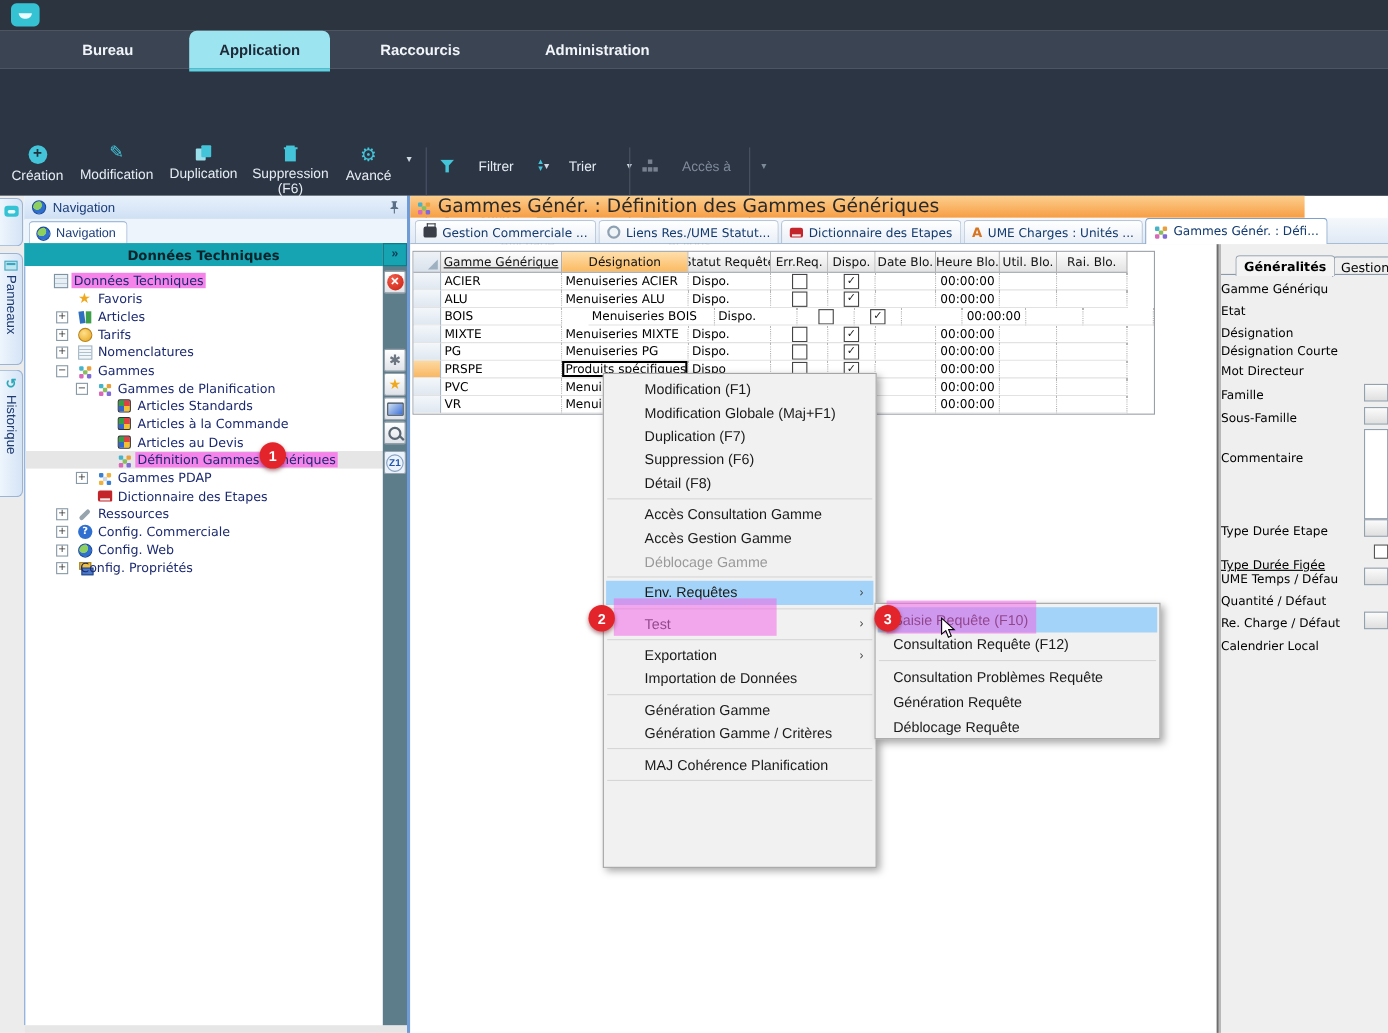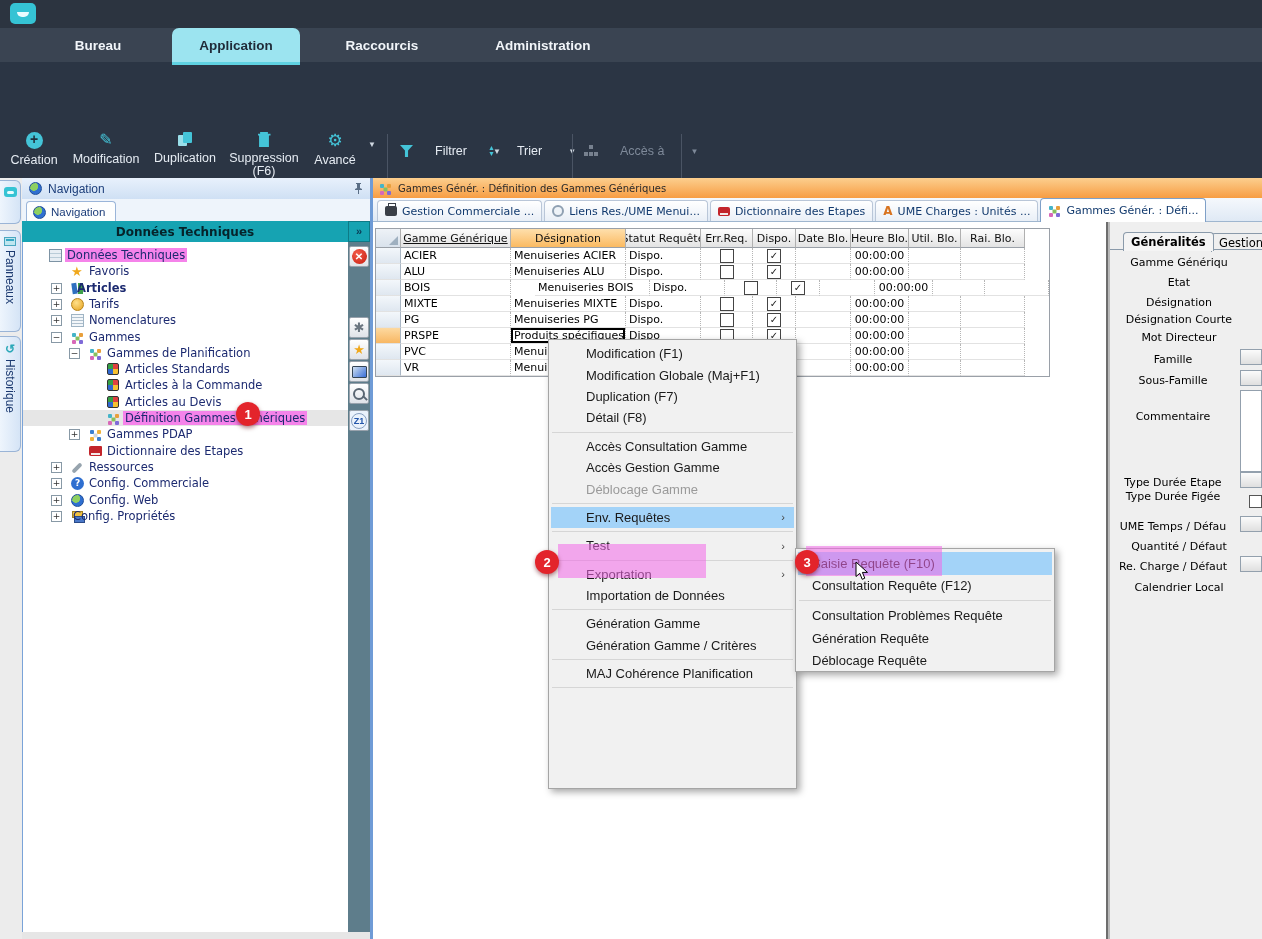--- a/index.html
+++ b/index.html
@@ -124,23 +124,23 @@
   .s-wheel{color:#6b7680;font-size:13px;line-height:13px}
   .s-star{color:#f0a81c;font-size:13px;line-height:13px}
   .s-mon{width:13px;height:10px;border:1px solid #334455;background:linear-gradient(135deg,#cfe0f0,#3a6fd8);border-radius:1px}
   .s-mag{width:8px;height:8px;border:2px solid #5a6672;border-radius:50%;position:relative;box-sizing:content-box}
   .s-mag::after{content:"";position:absolute;left:7px;top:7px;width:6px;height:2px;background:#5a6672;transform:rotate(45deg)}
   .s-z1{font-size:9px;font-weight:bold;color:#2255aa;border:1px solid #88a0c0;border-radius:50%;
        width:14px;height:14px;line-height:14px;text-align:center;background:#eaf2fc}
   .splitter{left:370px;top:178px;width:3px;height:761px;background:#6f9bd6}
 
   
-  .doctitle{left:373px;top:178px;width:889px;height:20px;
+  .doctitle{left:373px;top:178px;width:813px;height:20px;
        background:linear-gradient(#fccf8e,#f79d43);display:flex;align-items:center;
-       font-family:"DejaVu Sans",sans-serif;font-size:10px;color:#2a2a2a}
+       font-family:"DejaVu Sans",sans-serif;font-size:17px;color:#2a2a2a}
   .doctabs{left:373px;top:198px;width:889px;height:24px;background:linear-gradient(#f5f8fc,#dfe9f5);
        border-bottom:1px solid #9fb6cf;display:flex;align-items:flex-end;padding-left:4px;box-sizing:border-box}
   .dtab{height:20px;margin-right:2px;padding:0 7px;display:flex;align-items:center;gap:5px;
        background:linear-gradient(#ffffff,#e9eff7);border:1px solid #b9c6d8;border-bottom:none;
        border-radius:4px 4px 0 0;font-family:"DejaVu Sans",sans-serif;font-size:11px;color:#123a6e;white-space:nowrap}
   .dtab.active{height:23px;background:#fff;border-color:#7fa0c8;margin-bottom:-1px}
   .d-brief{width:12px;height:10px;background:#3a3f47;border-radius:2px;position:relative}
   .d-brief::before{content:"";position:absolute;left:3px;top:-3px;width:6px;height:3px;border:1px solid #3a3f47;border-bottom:none}
   .d-clock{width:12px;height:12px;border-radius:50%;border:2px solid #8fa0b2;background:#eef3f8;box-sizing:border-box}
   .d-ume{color:#d8731f;font-weight:bold;font-size:12px;line-height:12px}
@@ -194,21 +194,21 @@
   .cursor{z-index:90}
 
   
   .props{left:1110px;top:222px;width:152px;height:717px;background:#efefef;overflow:hidden}
   .ptab{position:absolute;height:18px;padding:0 7px;display:flex;align-items:center;
        font-family:"DejaVu Sans",sans-serif;font-size:11.5px;color:#000;
        background:#efefef;border:1px solid #8a9aaa;border-bottom:none;border-radius:4px 4px 0 0}
   .ptab.active{font-weight:bold;z-index:2;background:#f4f4f4}
   .ptabline{position:absolute;left:0;top:27px;width:152px;height:1px;background:#8a9aaa}
   .plabel{position:absolute;font-family:"DejaVu Sans",sans-serif;font-size:11px;color:#000;
-       text-align:center;white-space:nowrap}
+       text-align:left;white-space:nowrap}
   .pctrl{position:absolute;right:0;width:22px;background:linear-gradient(#fbfbfb,#dfdfdf);
        border:1px solid #93a0ad;box-sizing:border-box}
   .pctrl.area{background:#fff}
   .pctrl.check{width:13px;height:13px;background:#fff;border:1px solid #555}
   .botstrip{left:22px;top:932px;width:348px;height:7px;background:#e6e6e6}
 </style>
 </head>
 <body>
 
 <div class="abs titlebar">
@@ -323,21 +323,21 @@
       <span class="ticon t-grid" style="left: 26px;"></span>
       <span class="tlab hl" style="left: 42px;">Données Techniques</span>
     </div>
     <div class="trow" style="top: 21.3px;">
       <span class="ticon t-star" style="left: 48px;">★</span>
       <span class="tlab" style="left: 64px;">Favoris</span>
     </div>
     <div class="trow" style="top: 37.6px;">
       <span class="exp" style="left: 28px;">+</span>
       <span class="ticon t-books" style="left: 48px;"></span>
-      <span class="tlab" style="left: 52px; font-weight: bold;">Articles</span>
+      <span class="tlab" style="left: 64px;">Articles</span>
     </div>
     <div class="trow" style="top: 53.9px;">
       <span class="exp" style="left: 28px;">+</span>
       <span class="ticon t-coins" style="left: 48px;"></span>
       <span class="tlab" style="left: 64px;">Tarifs</span>
     </div>
     <div class="trow" style="top: 70.2px;">
       <span class="exp" style="left: 28px;">+</span>
       <span class="ticon t-bom" style="left: 48px;"></span>
       <span class="tlab" style="left: 64px;">Nomenclatures</span>
@@ -426,21 +426,21 @@
   <span class="d-dots" style="margin:0 6px 0 6px"></span>
   <span>Gammes Génér. : Définition des Gammes Génériques</span>
 </div>
 <div class="abs doctabs">
   <div class="dtab">
     <span class="d-brief"></span>
       <span>Gestion Commerciale ...</span>
     </div>
   <div class="dtab">
     <span class="d-clock"></span>
-      <span>Liens Res./UME Menui...</span>
+      <span>Liens Res./UME Statut...</span>
     </div>
   <div class="dtab">
     <span class="d-bookred"></span>
       <span>Dictionnaire des Etapes</span>
     </div>
   <div class="dtab">
     <span class="d-ume">A</span>
       <span>UME Charges : Unités ...</span>
     </div>
   <div class="dtab active">
@@ -596,39 +596,42 @@
     <div class="plabel" style="top: 91px; right: 14px; left: 0px;">Désignation Courte</div>
     <div class="plabel" style="top: 109px; right: 14px; left: 0px;">Mot Directeur</div>
     <div class="plabel" style="top: 131px; right: 26px; left: 0px;">Famille</div>
     <div class="pctrl " style="top: 127px; height: 16px;"></div>
     <div class="plabel" style="top: 152px; right: 26px; left: 0px;">Sous-Famille</div>
     <div class="pctrl " style="top: 148px; height: 16px;"></div>
     <div class="plabel" style="top: 188px; right: 26px; left: 0px;">Commentaire</div>
     <div class="pctrl area" style="top: 168px; height: 82px;"></div>
     <div class="plabel" style="top: 254px; right: 26px; left: 0px;">Type Durée Etape</div>
     <div class="pctrl " style="top: 250px; height: 16px;"></div>
-    <div class="plabel" style="top: 268px; right: 26px; left: 0px;">Type Durée Figée</div>
+    <div class="plabel" style="top: 285px; right: 26px; left: 0px; text-decoration: underline;">Type Durée Figée</div>
     <div class="pctrl check" style="top: 273px; height: 13px;"></div>
     <div class="plabel" style="top: 298px; right: 26px; left: 0px;">UME Temps / Défau</div>
     <div class="pctrl " style="top: 294px; height: 16px;"></div>
     <div class="plabel" style="top: 318px; right: 14px; left: 0px;">Quantité / Défaut</div>
     <div class="plabel" style="top: 338px; right: 26px; left: 0px;">Re. Charge / Défaut</div>
     <div class="pctrl " style="top: 334px; height: 16px;"></div>
     <div class="plabel" style="top: 359px; right: 14px; left: 0px;">Calendrier Local</div>
   </div>
 
 <div class="abs cmenu ctx" id="ctxmenu" style="z-index:60">
     <div class="mitem">
       <span>Modification (F1)</span>
     </div>
     <div class="mitem">
       <span>Modification Globale (Maj+F1)</span>
     </div>
     <div class="mitem">
       <span>Duplication (F7)</span>
+    </div>
+    <div class="mitem">
+      <span>Suppression (F6)</span>
     </div>
     <div class="mitem">
       <span>Détail (F8)</span>
     </div>
     <div class="msep"></div>
     <div class="mitem">
       <span>Accès Consultation Gamme</span>
     </div>
     <div class="mitem">
       <span>Accès Gestion Gamme</span>

